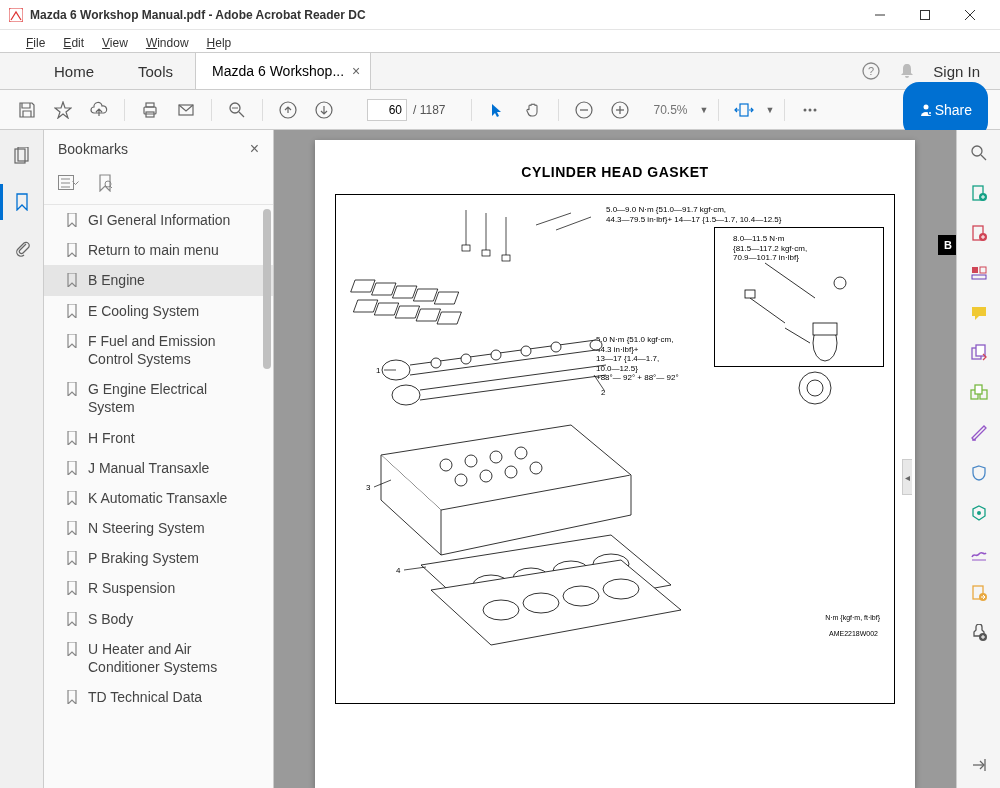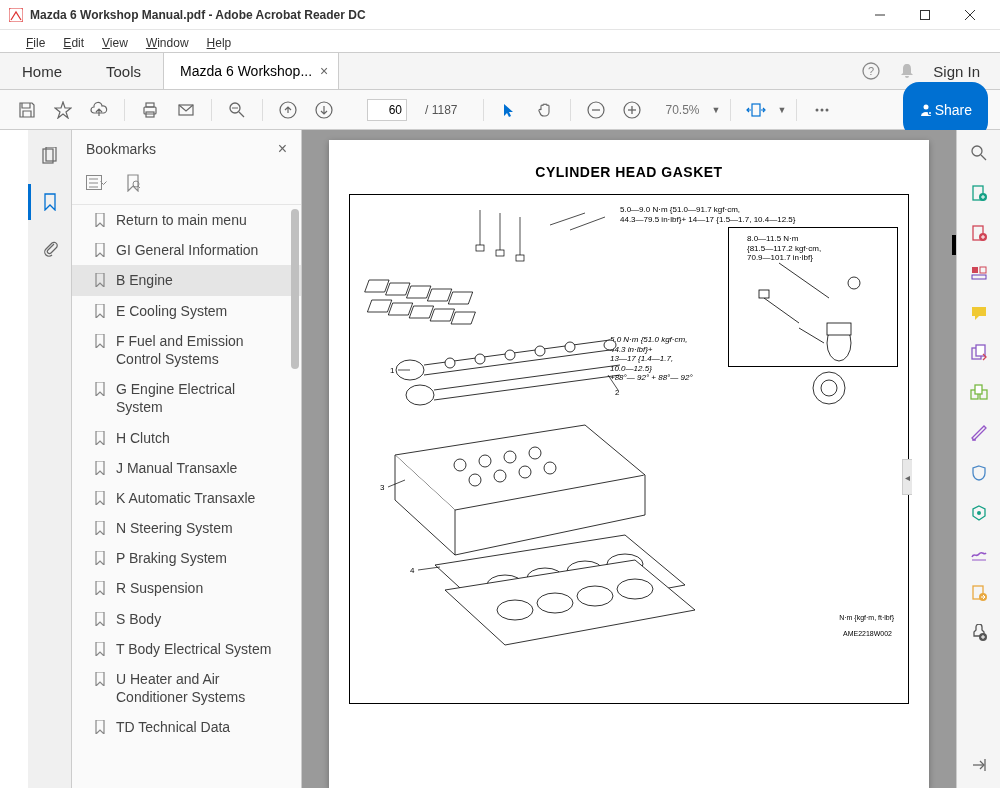--- a/index.html
+++ b/index.html
@@ -11,39 +11,39 @@
     .titlebar-title { font-size: 12px; color: #333; flex: 1; }
     .win-controls { display: flex; gap: 0; }
     .win-btn { width: 45px; height: 30px; display: flex; align-items: center; justify-content: center; cursor: pointer; }
 
     
     .menubar { height: 22px; display: flex; align-items: flex-end; padding: 0 6px; gap: 2px; margin-left: 12px; }
     .menubar span { font-size: 12px; color: #333; padding: 2px 8px; cursor: pointer; }
     .menubar u { text-decoration: underline; }
 
     
-    .tabbar { height: 38px; background: #f5f5f5; border-top: 1px solid #ccc; border-bottom: 1px solid #ccc; display: flex; align-items: stretch; }
+    .tabbar { height: 38px; background: #f5f5f5; border-top: 1px solid #ccc; border-bottom: 1px solid #ccc; display: flex; align-items: stretch; padding-left: 32px; }
     .tabbar-left { display: flex; }
     .tabbar-tab { padding: 0 22px; display: flex; align-items: center; font-size: 15px; color: #333; cursor: pointer; }
     .tabbar-doc { background: #fff; border-right: 1px solid #ccc; border-left: 1px solid #ccc; padding: 0 10px 0 16px; display: flex; align-items: center; font-size: 14px; gap: 8px; }
     .tabbar-right { margin-left: auto; display: flex; align-items: center; gap: 16px; padding-right: 20px; }
     .tabbar-icon { width: 20px; height: 20px; display: flex; align-items: center; justify-content: center; cursor: pointer; color: #777; }
     .signin { font-size: 15px; color: #333; cursor: pointer; }
 
     
     .toolbar { height: 40px; background: #f9f9f9; border-bottom: 1px solid #ccc; display: flex; align-items: center; padding: 0 12px; gap: 6px; }
     .tool { width: 30px; height: 30px; display: flex; align-items: center; justify-content: center; cursor: pointer; color: #555; border-radius: 2px; }
     .sep { width: 1px; height: 22px; background: #ddd; margin: 0 4px; }
     .page-input { width: 40px; height: 22px; text-align: right; font-size: 12px; border: 1px solid #ccc; padding: 0 4px; }
     .page-total { font-size: 12px; color: #555; }
     .zoom-select { font-size: 12px; color: #737373; padding: 2px 4px; border: none; background: transparent; }
     .share-btn { background: #0070d2; color: #fff; border: none; border-radius: 16px; padding: 20px 16px; font-size: 14px; cursor: pointer; display: flex; align-items: center; gap: 2px; margin-left: auto; }
 
     
-    .main { display: flex; height: calc(788px - 30px - 22px - 38px - 40px); padding-left: 28px; }
+    .main { display: flex; height: calc(788px - 30px - 22px - 38px - 40px); }
 
     
     .left-rail { width: 44px; background: #f0f0f0; border-right: 1px solid #ccc; display: flex; flex-direction: column; align-items: center; padding-top: 12px; gap: 18px; }
     .rail-btn { width: 28px; height: 28px; display: flex; align-items: center; justify-content: center; cursor: pointer; color: #666; }
     .rail-btn.active { position: relative; }
     .rail-btn.active::before { content: ''; position: absolute; left: -8px; top: -4px; bottom: -4px; width: 3px; background: #0070d2; }
 
     
     .bookmarks { width: 230px; background: #fafafa; border-right: 1px solid #ccc; display: flex; flex-direction: column; }
     .bm-header { display: flex; align-items: center; padding: 10px 14px; font-size: 14px; color: #444; }
@@ -186,21 +186,21 @@
       </svg>
     </div>
   <div class="tool">
       <svg width="18" height="18" viewBox="0 0 18 18">
         <circle cx="9" cy="9" r="8" fill="none" stroke="#666" stroke-width="1.2"></circle>
         <path d="M9 5 L9 13 M6 10 L9 13 L12 10" fill="none" stroke="#666" stroke-width="1.2"></path>
       </svg>
     </div>
   <div style="width:16px"></div>
   <input class="page-input" value="60" style="">
-  <span class="page-total" style="margin-left:12px">/ 1187</span>
+  <span class="page-total" style="margin-left:0">/ 1187</span>
   <div class="sep" style="margin-left:20px"></div>
   <div class="tool">
       <svg width="16" height="16" viewBox="0 0 16 16">
         <path d="M3 2 L3 14 L6 11 L8 15 L10 14 L8 10 L12 10 Z" fill="#0070d2"></path>
       </svg>
     </div>
   <div class="tool">
       <svg width="18" height="18" viewBox="0 0 18 18">
         <path d="M5 9 L5 5 A1 1 0 0 1 7 5 L7 4 A1 1 0 0 1 9 4 L9 4 A1 1 0 0 1 11 4 L11 5 A1 1 0 0 1 13 5 L13 11 A4 4 0 0 1 9 15 L8 15 A4 4 0 0 1 4 12 L3 10 A1 1 0 0 1 5 9 Z" fill="none" stroke="#666" stroke-width="1.1"></path>
       </svg>
@@ -293,30 +293,30 @@
         </div>
     </div>
     <div class="bm-list" id="bm-list">
       <div class="bm-scroll"></div>
     <div class="bm-item">
           <span class="bm-icon">
             <svg width="12" height="14" viewBox="0 0 12 14">
               <path d="M2 0 L10 0 L10 14 L6 10 L2 14 Z" fill="none" stroke="#888" stroke-width="1.2"></path>
             </svg>
           </span>
+          <span class="bm-label">GI General Information</span>
+        </div>
+        <div class="bm-item">
+          <span class="bm-icon">
+            <svg width="12" height="14" viewBox="0 0 12 14">
+              <path d="M2 0 L10 0 L10 14 L6 10 L2 14 Z" fill="none" stroke="#888" stroke-width="1.2"></path>
+            </svg>
+          </span>
           <span class="bm-label">Return to main menu</span>
         </div>
-        <div class="bm-item">
-          <span class="bm-icon">
-            <svg width="12" height="14" viewBox="0 0 12 14">
-              <path d="M2 0 L10 0 L10 14 L6 10 L2 14 Z" fill="none" stroke="#888" stroke-width="1.2"></path>
-            </svg>
-          </span>
-          <span class="bm-label">GI General Information</span>
-        </div>
         <div class="bm-item selected">
           <span class="bm-icon">
             <svg width="12" height="14" viewBox="0 0 12 14">
               <path d="M2 0 L10 0 L10 14 L6 10 L2 14 Z" fill="none" stroke="#888" stroke-width="1.2"></path>
             </svg>
           </span>
           <span class="bm-label">B Engine</span>
         </div>
         <div class="bm-item">
           <span class="bm-icon">
@@ -341,21 +341,21 @@
             </svg>
           </span>
           <span class="bm-label">G Engine Electrical System</span>
         </div>
         <div class="bm-item">
           <span class="bm-icon">
             <svg width="12" height="14" viewBox="0 0 12 14">
               <path d="M2 0 L10 0 L10 14 L6 10 L2 14 Z" fill="none" stroke="#888" stroke-width="1.2"></path>
             </svg>
           </span>
-          <span class="bm-label">H Clutch</span>
+          <span class="bm-label">H Front</span>
         </div>
         <div class="bm-item">
           <span class="bm-icon">
             <svg width="12" height="14" viewBox="0 0 12 14">
               <path d="M2 0 L10 0 L10 14 L6 10 L2 14 Z" fill="none" stroke="#888" stroke-width="1.2"></path>
             </svg>
           </span>
           <span class="bm-label">J Manual Transaxle</span>
         </div>
         <div class="bm-item">
@@ -390,28 +390,20 @@
           </span>
           <span class="bm-label">R Suspension</span>
         </div>
         <div class="bm-item">
           <span class="bm-icon">
             <svg width="12" height="14" viewBox="0 0 12 14">
               <path d="M2 0 L10 0 L10 14 L6 10 L2 14 Z" fill="none" stroke="#888" stroke-width="1.2"></path>
             </svg>
           </span>
           <span class="bm-label">S Body</span>
-        </div>
-        <div class="bm-item">
-          <span class="bm-icon">
-            <svg width="12" height="14" viewBox="0 0 12 14">
-              <path d="M2 0 L10 0 L10 14 L6 10 L2 14 Z" fill="none" stroke="#888" stroke-width="1.2"></path>
-            </svg>
-          </span>
-          <span class="bm-label">T Body Electrical System</span>
         </div>
         <div class="bm-item">
           <span class="bm-icon">
             <svg width="12" height="14" viewBox="0 0 12 14">
               <path d="M2 0 L10 0 L10 14 L6 10 L2 14 Z" fill="none" stroke="#888" stroke-width="1.2"></path>
             </svg>
           </span>
           <span class="bm-label">U Heater and Air Conditioner Systems</span>
         </div>
         <div class="bm-item">
@@ -429,21 +421,21 @@
     <div class="page">
       <div class="badge-b">B</div>
       <div class="page-title">CYLINDER HEAD GASKET</div>
       <div class="diagram-box">
 
         <div class="diag-label" style="top:10px; left:270px;">
           <span>5.0—9.0 N·m {51.0—91.7 kgf·cm,</span><br>
           <span>44.3—79.5 in·lbf}+ 14—17 {1.5—1.7, 10.4—12.5}</span>
         </div>
 
-        <div class="diag-label" style="top:140px; left:260px;font-style:italic;">
+        <div class="diag-label" style="top:140px; left:260px;">
           <span>5.0 N·m {51.0 kgf·cm,</span><br>
           <span>44.3 in·lbf}+</span><br>
           <span>13—17 {1.4—1.7,</span><br>
           <span>10.0—12.5}</span><br>
           <span>+88°— 92° + 88°— 92°</span>
         </div>
 
         <svg width="370" height="500" style="position:absolute;left:0;top:0">
 
           <g stroke="#000" stroke-width="0.7" fill="none">

